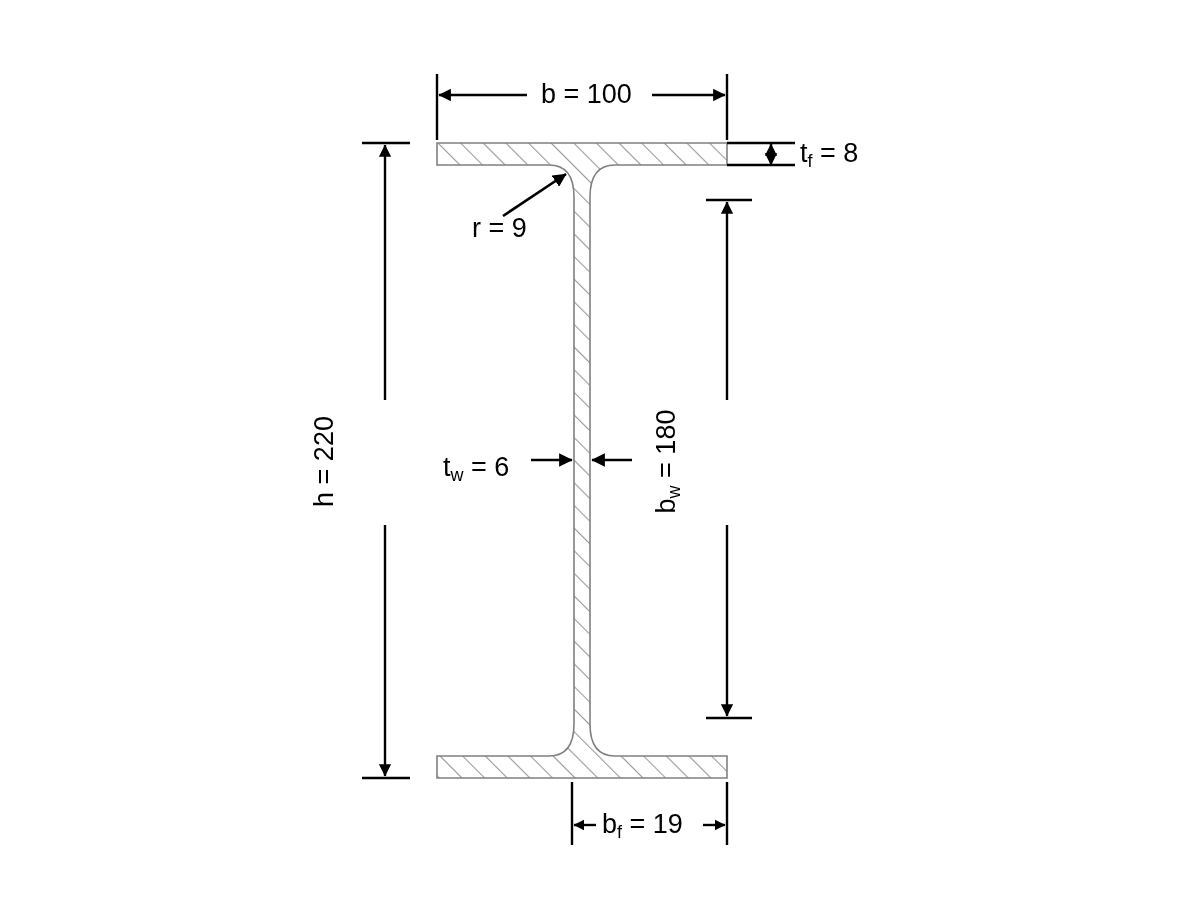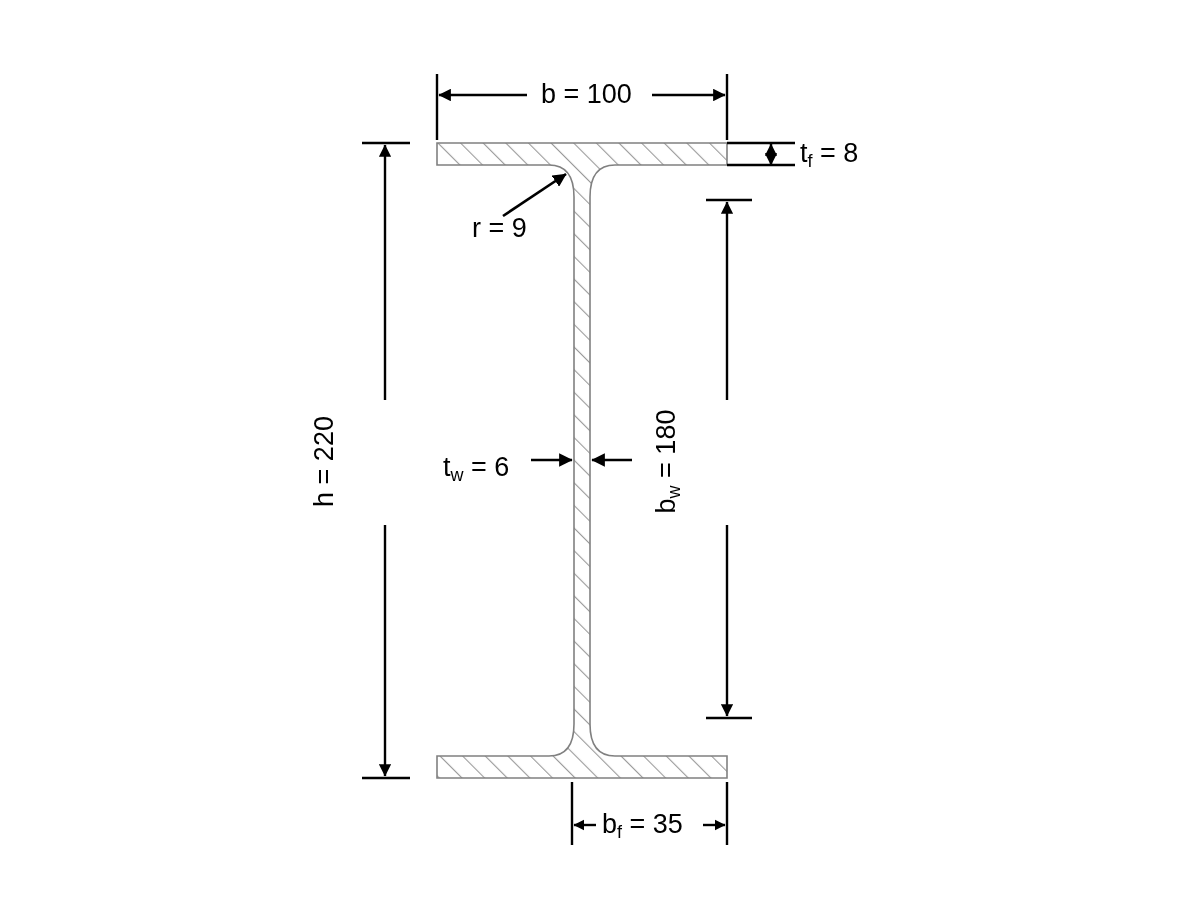--- a/index.html
+++ b/index.html
@@ -138,18 +138,18 @@
 
 <div class="dim-label rot-left" style="left:666px; top:448px; width:150px; text-align:center; margin-left:-75px;">
   <span>b</span><sub>w</sub><span> = </span><span>180</span>
 </div>
 
 <div class="dim-label" style="left:443px; top:446px;margin-top:8px;">
   <span>t</span><sub>w</sub><span> = </span><span>6</span>
 </div>
 
 <div class="dim-label" style="left:602px; top:811px;">
-  <span>b</span><sub>f</sub><span> = </span><span>35</span>
+  <span>b</span><sub>f</sub><span> = </span><span>19</span>
 </div>
 
 <div class="dim-label" style="left:472px; top:215px;">
   <span>r</span><span> = </span><span>9</span>
 </div>
 
 </body></html>

